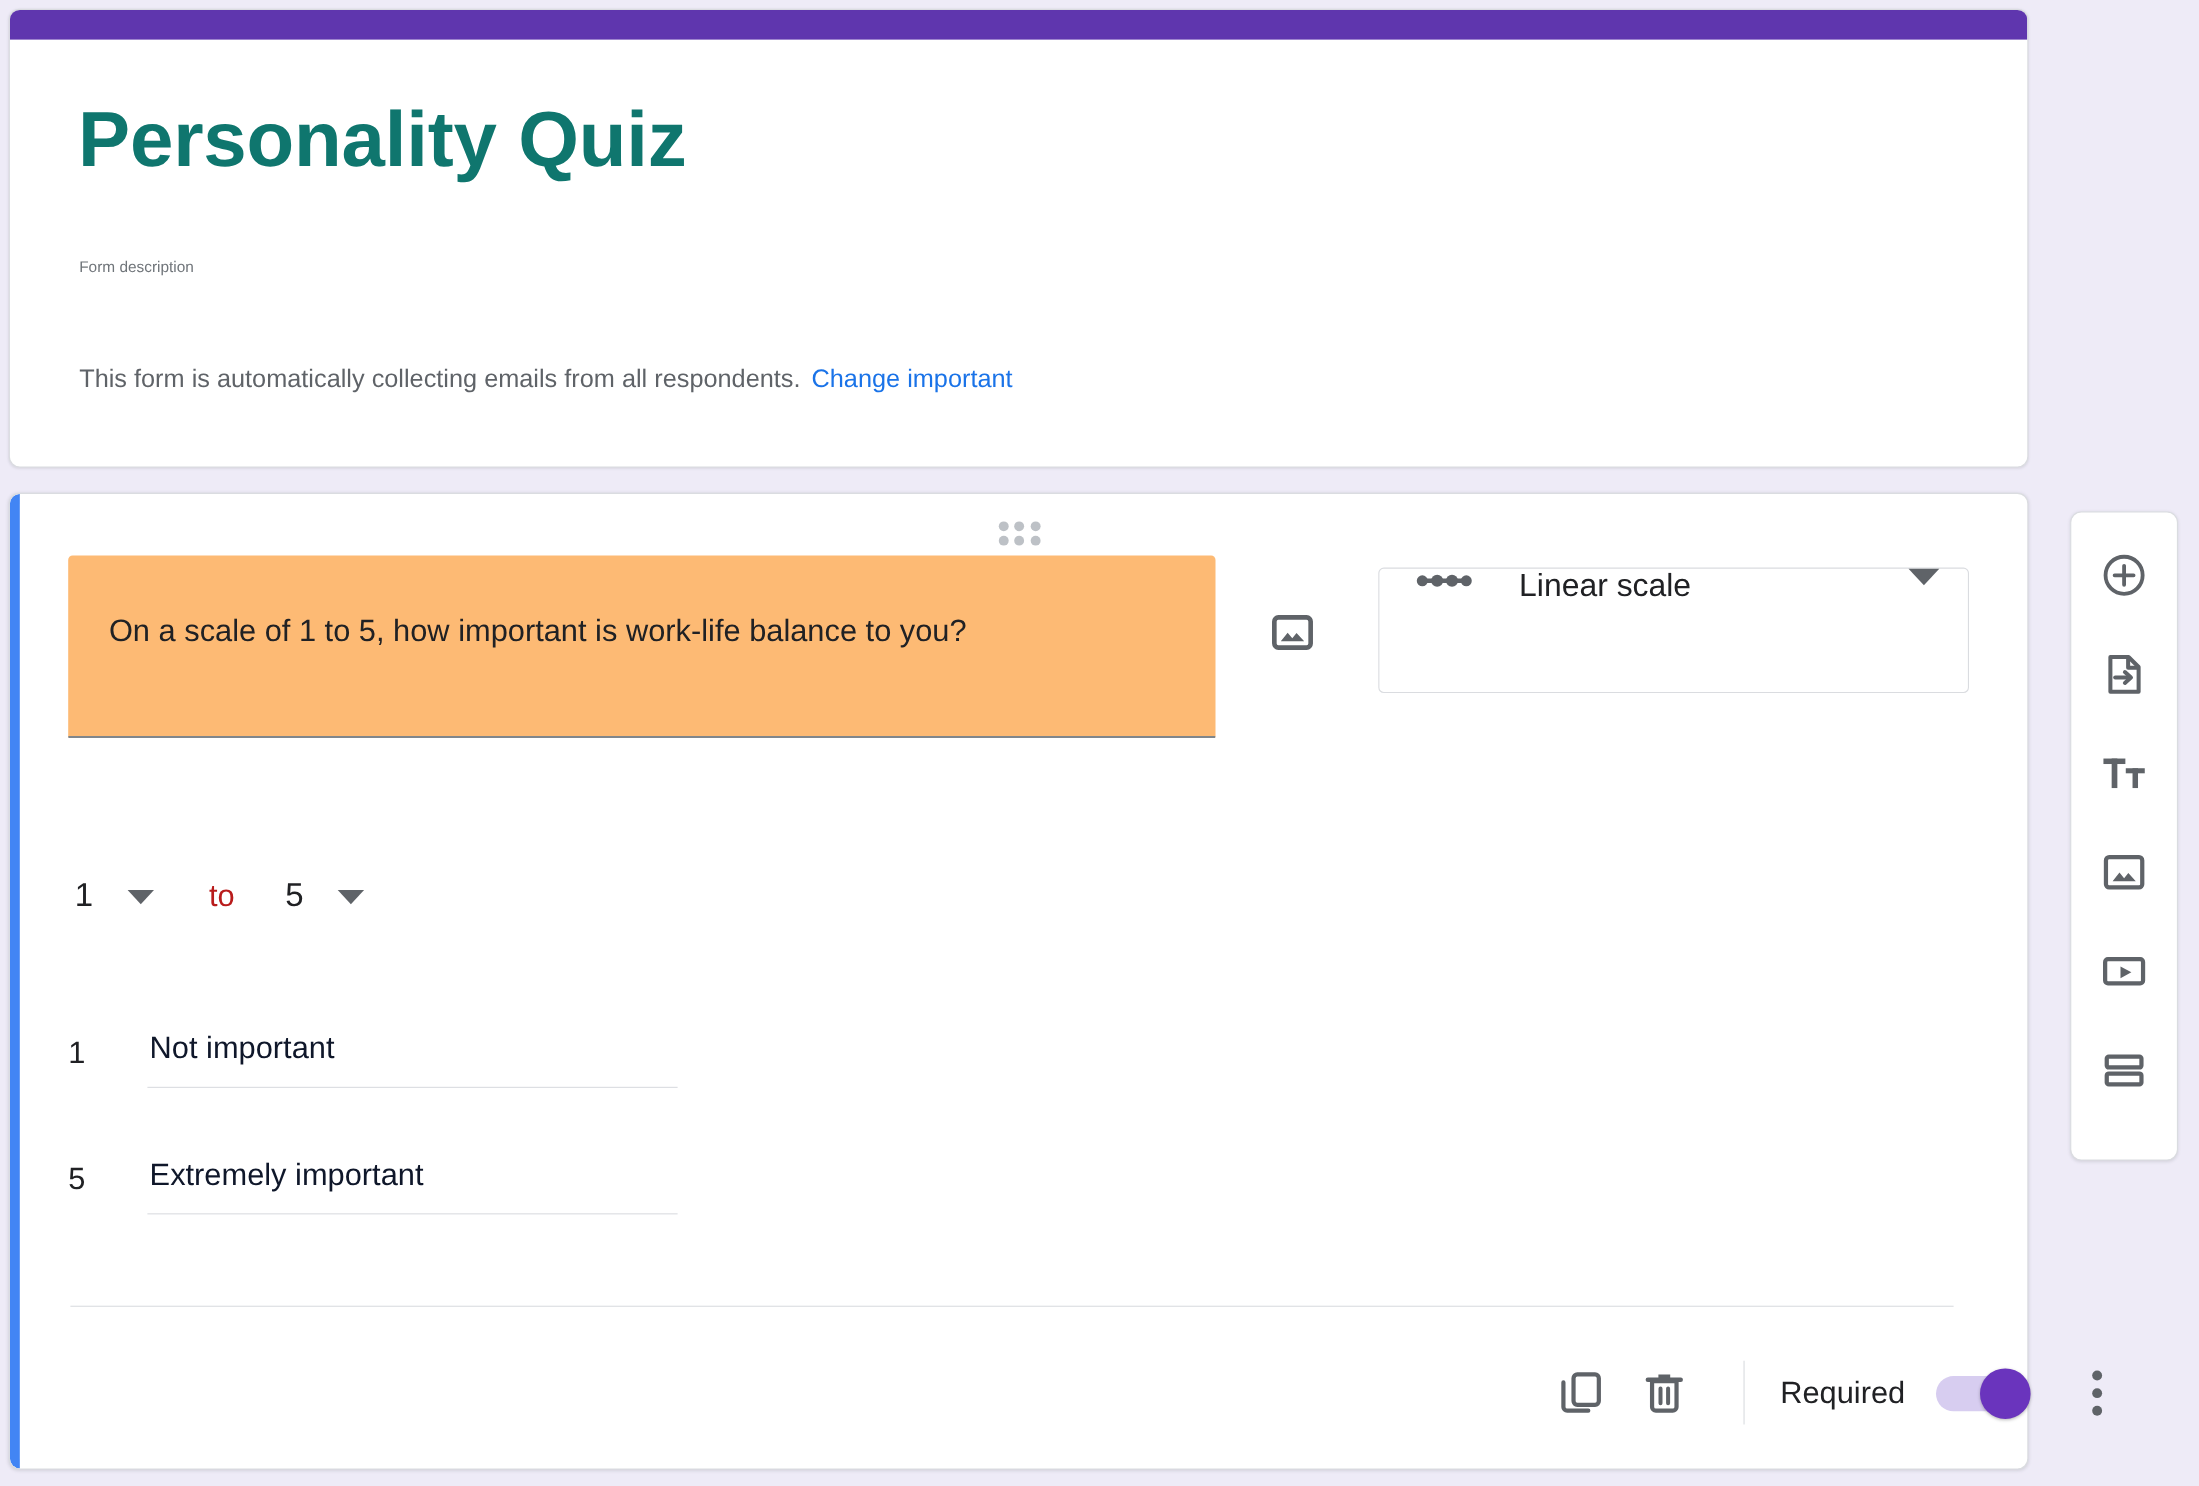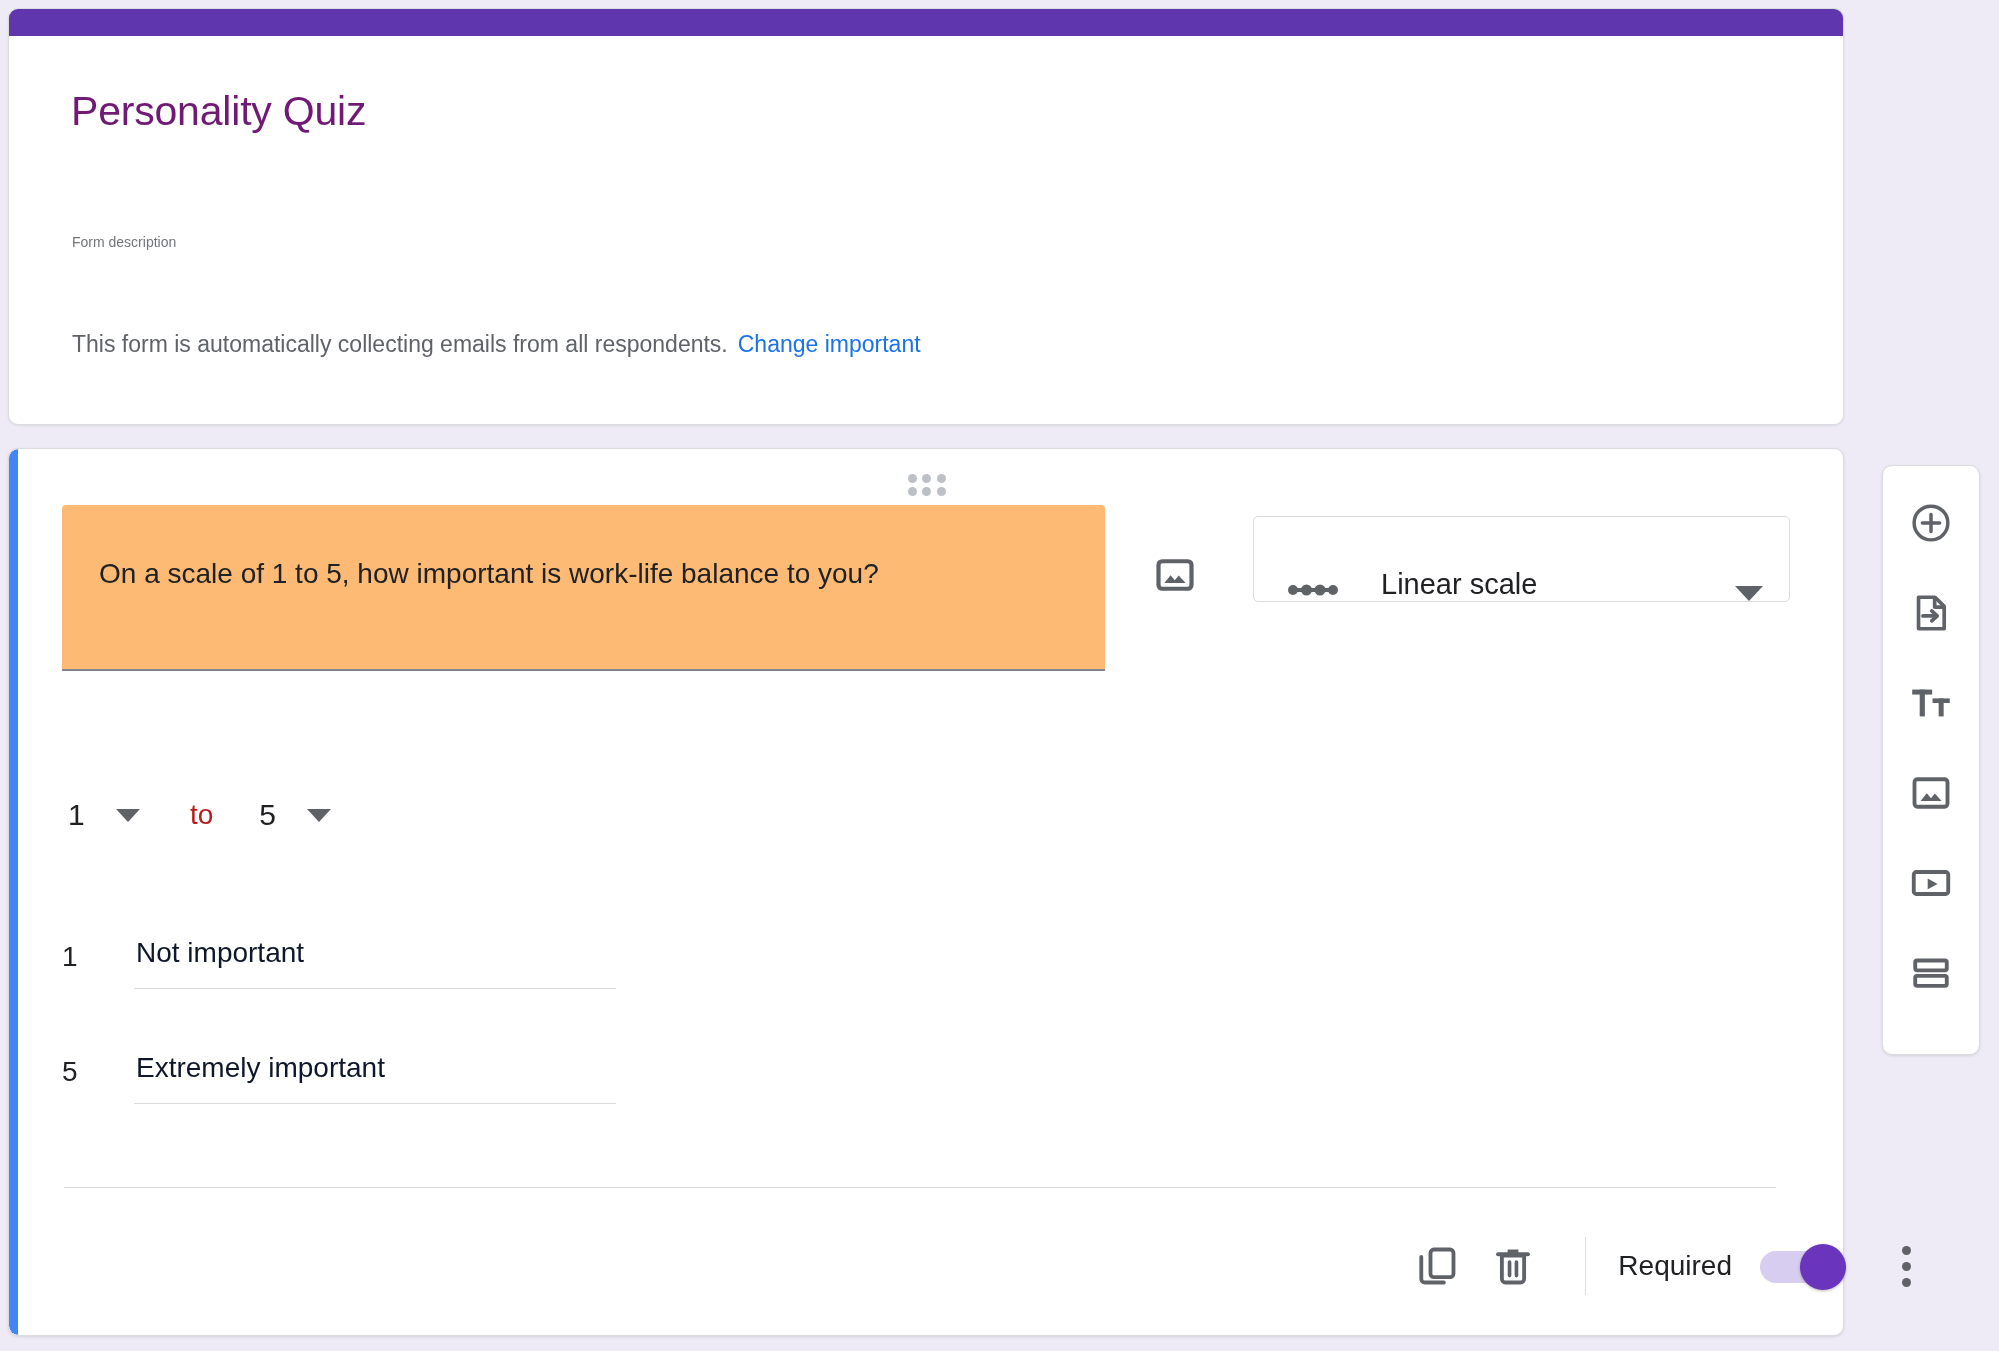--- a/index.html
+++ b/index.html
@@ -36,23 +36,23 @@
     position: absolute;
     left: 0; top: 0;
     width: 100%;
     height: 27px;
     background: #5f36ae;
   }
   .form-title {
     position: absolute;
     left: 62px;
     top: 80px;
-    font-size: 41px;
-    font-weight: 400;
-    color: #701a75;
+    font-size: 71px;
+    font-weight: 700;
+    color: #0f766e;
     letter-spacing: -0.2px;
     line-height: 1.1;
     white-space: nowrap;
   }
   .form-description {
     position: absolute;
     left: 63px;
     top: 225px;
     font-size: 14px;
     color: #70757a;
@@ -147,26 +147,26 @@
     border-radius: 50%;
     cursor: pointer;
   }
 
   
   .type-select {
     position: absolute;
     left: 1253px;
     top: 516px;
     width: 537px;
-    height: 86px;
+    height: 114px;
     background: #ffffff;
     border: 1px solid #dadce0;
     border-radius: 5px;
     display: flex;
-    align-items: flex-end;
+    align-items: flex-start;
     padding: 0 26px 0 33px;
     cursor: pointer;
   }
   .type-select .ts-icon { flex: 0 0 auto; display:flex; align-items:center; }
   .type-select .ts-label {
     flex: 1 1 auto;
     margin-left: 42px;
     font-size: 29px;
     color: #202124;
   }

